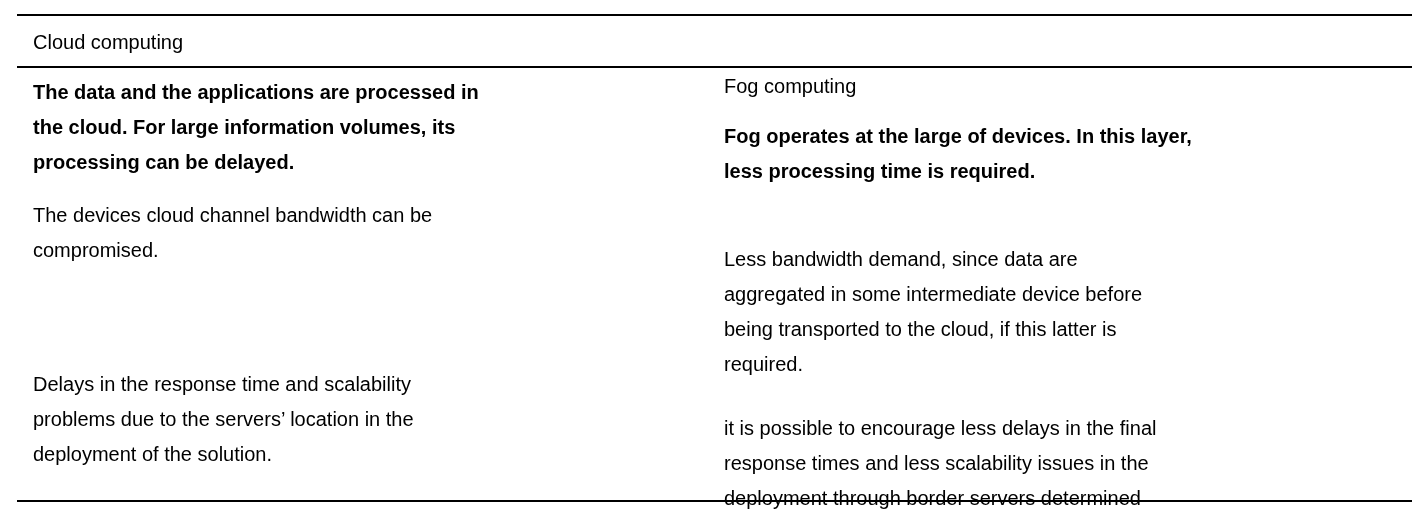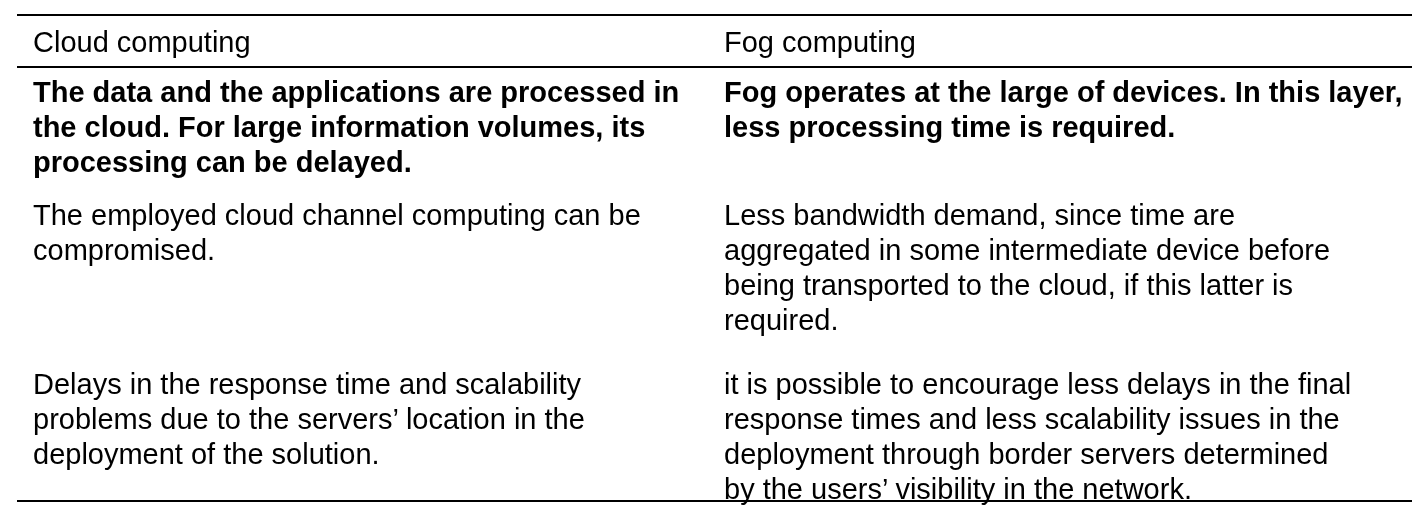--- a/index.html
+++ b/index.html
@@ -2,23 +2,23 @@
 <html><head>
 <meta charset="utf-8">
 <style>
   html, body { margin: 0; padding: 0; background: #ffffff; }
   body { width: 1420px; height: 520px; position: relative; overflow: hidden;
          font-family: "Liberation Sans", sans-serif; color: #000; }
   .rule { position: absolute; left: 17px; width: 1395px; background: #000; }
   .rule.top { top: 14px; height: 2px; }
   .rule.mid { top: 66px; height: 2px; }
   .rule.bot { top: 500px; height: 2px; }
-  .cell { position: absolute; font-size: 29px; line-height: 35px; white-space: pre-line; }
+  .cell { position: absolute; font-size: 20px; line-height: 35px; white-space: pre-line; }
   .c1 { left: 33px; width: 670px; }
-  .c2 { left: 724px; width: 680px; }
+  .c2 { left: 724px; width: 680px; margin-top: 44px; }
   .hdr { top: 24px; line-height: 36px; }
   .r1 { top: 75px; font-weight: bold; }
   .r2 { top: 198px; }
   .r3 { top: 367px; }
 </style>
 </head>
 <body>
 
 <div>
   <div class="rule top"></div>
@@ -27,23 +27,23 @@
   <div class="cell c2 hdr">Fog computing</div>
 
   <div class="rule mid"></div>
 
   <div class="cell c1 r1">The data and the applications are processed in
 the cloud. For large information volumes, its
 processing can be delayed.</div>
   <div class="cell c2 r1">Fog operates at the large of devices. In this layer,
 less processing time is required.</div>
 
-  <div class="cell c1 r2">The employed cloud channel computing can be
+  <div class="cell c1 r2">The devices cloud channel bandwidth can be
 compromised.</div>
-  <div class="cell c2 r2">Less bandwidth demand, since time are
+  <div class="cell c2 r2">Less bandwidth demand, since data are
 aggregated in some intermediate device before
 being transported to the cloud, if this latter is
 required.</div>
 
   <div class="cell c1 r3">Delays in the response time and scalability
 problems due to the servers’ location in the
 deployment of the solution.</div>
   <div class="cell c2 r3">it is possible to encourage less delays in the final
 response times and less scalability issues in the
 deployment through border servers determined

